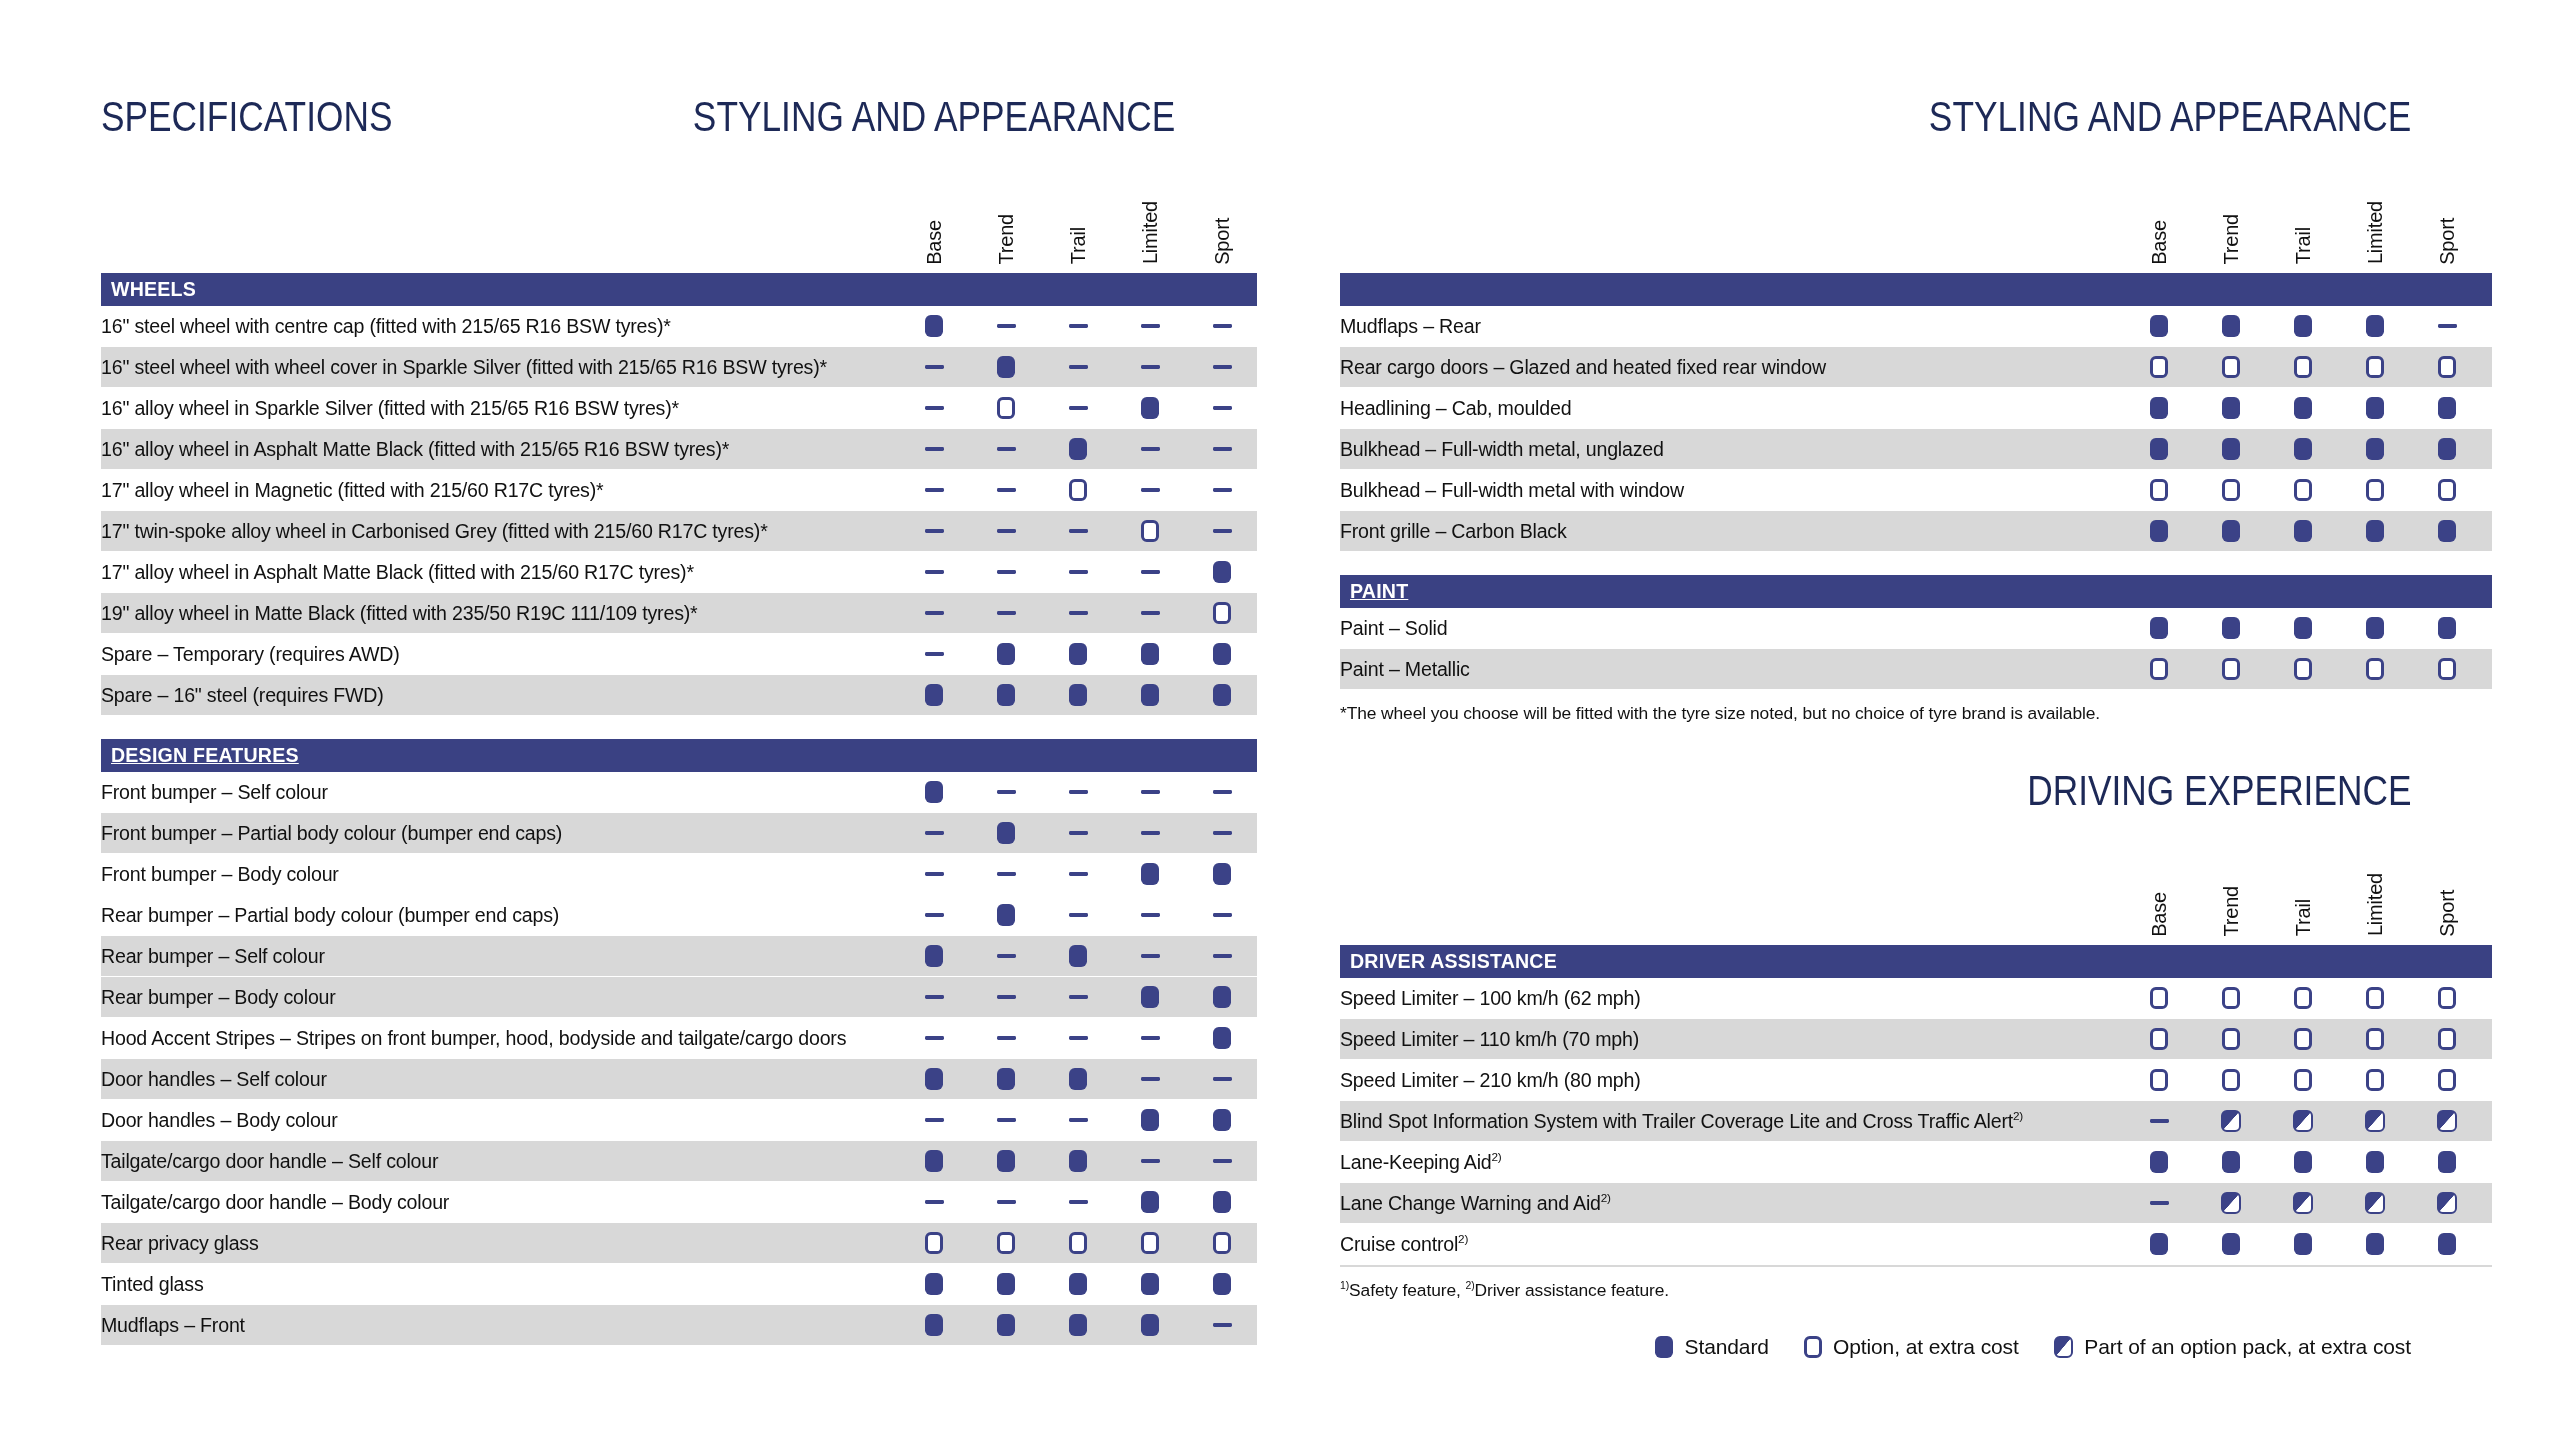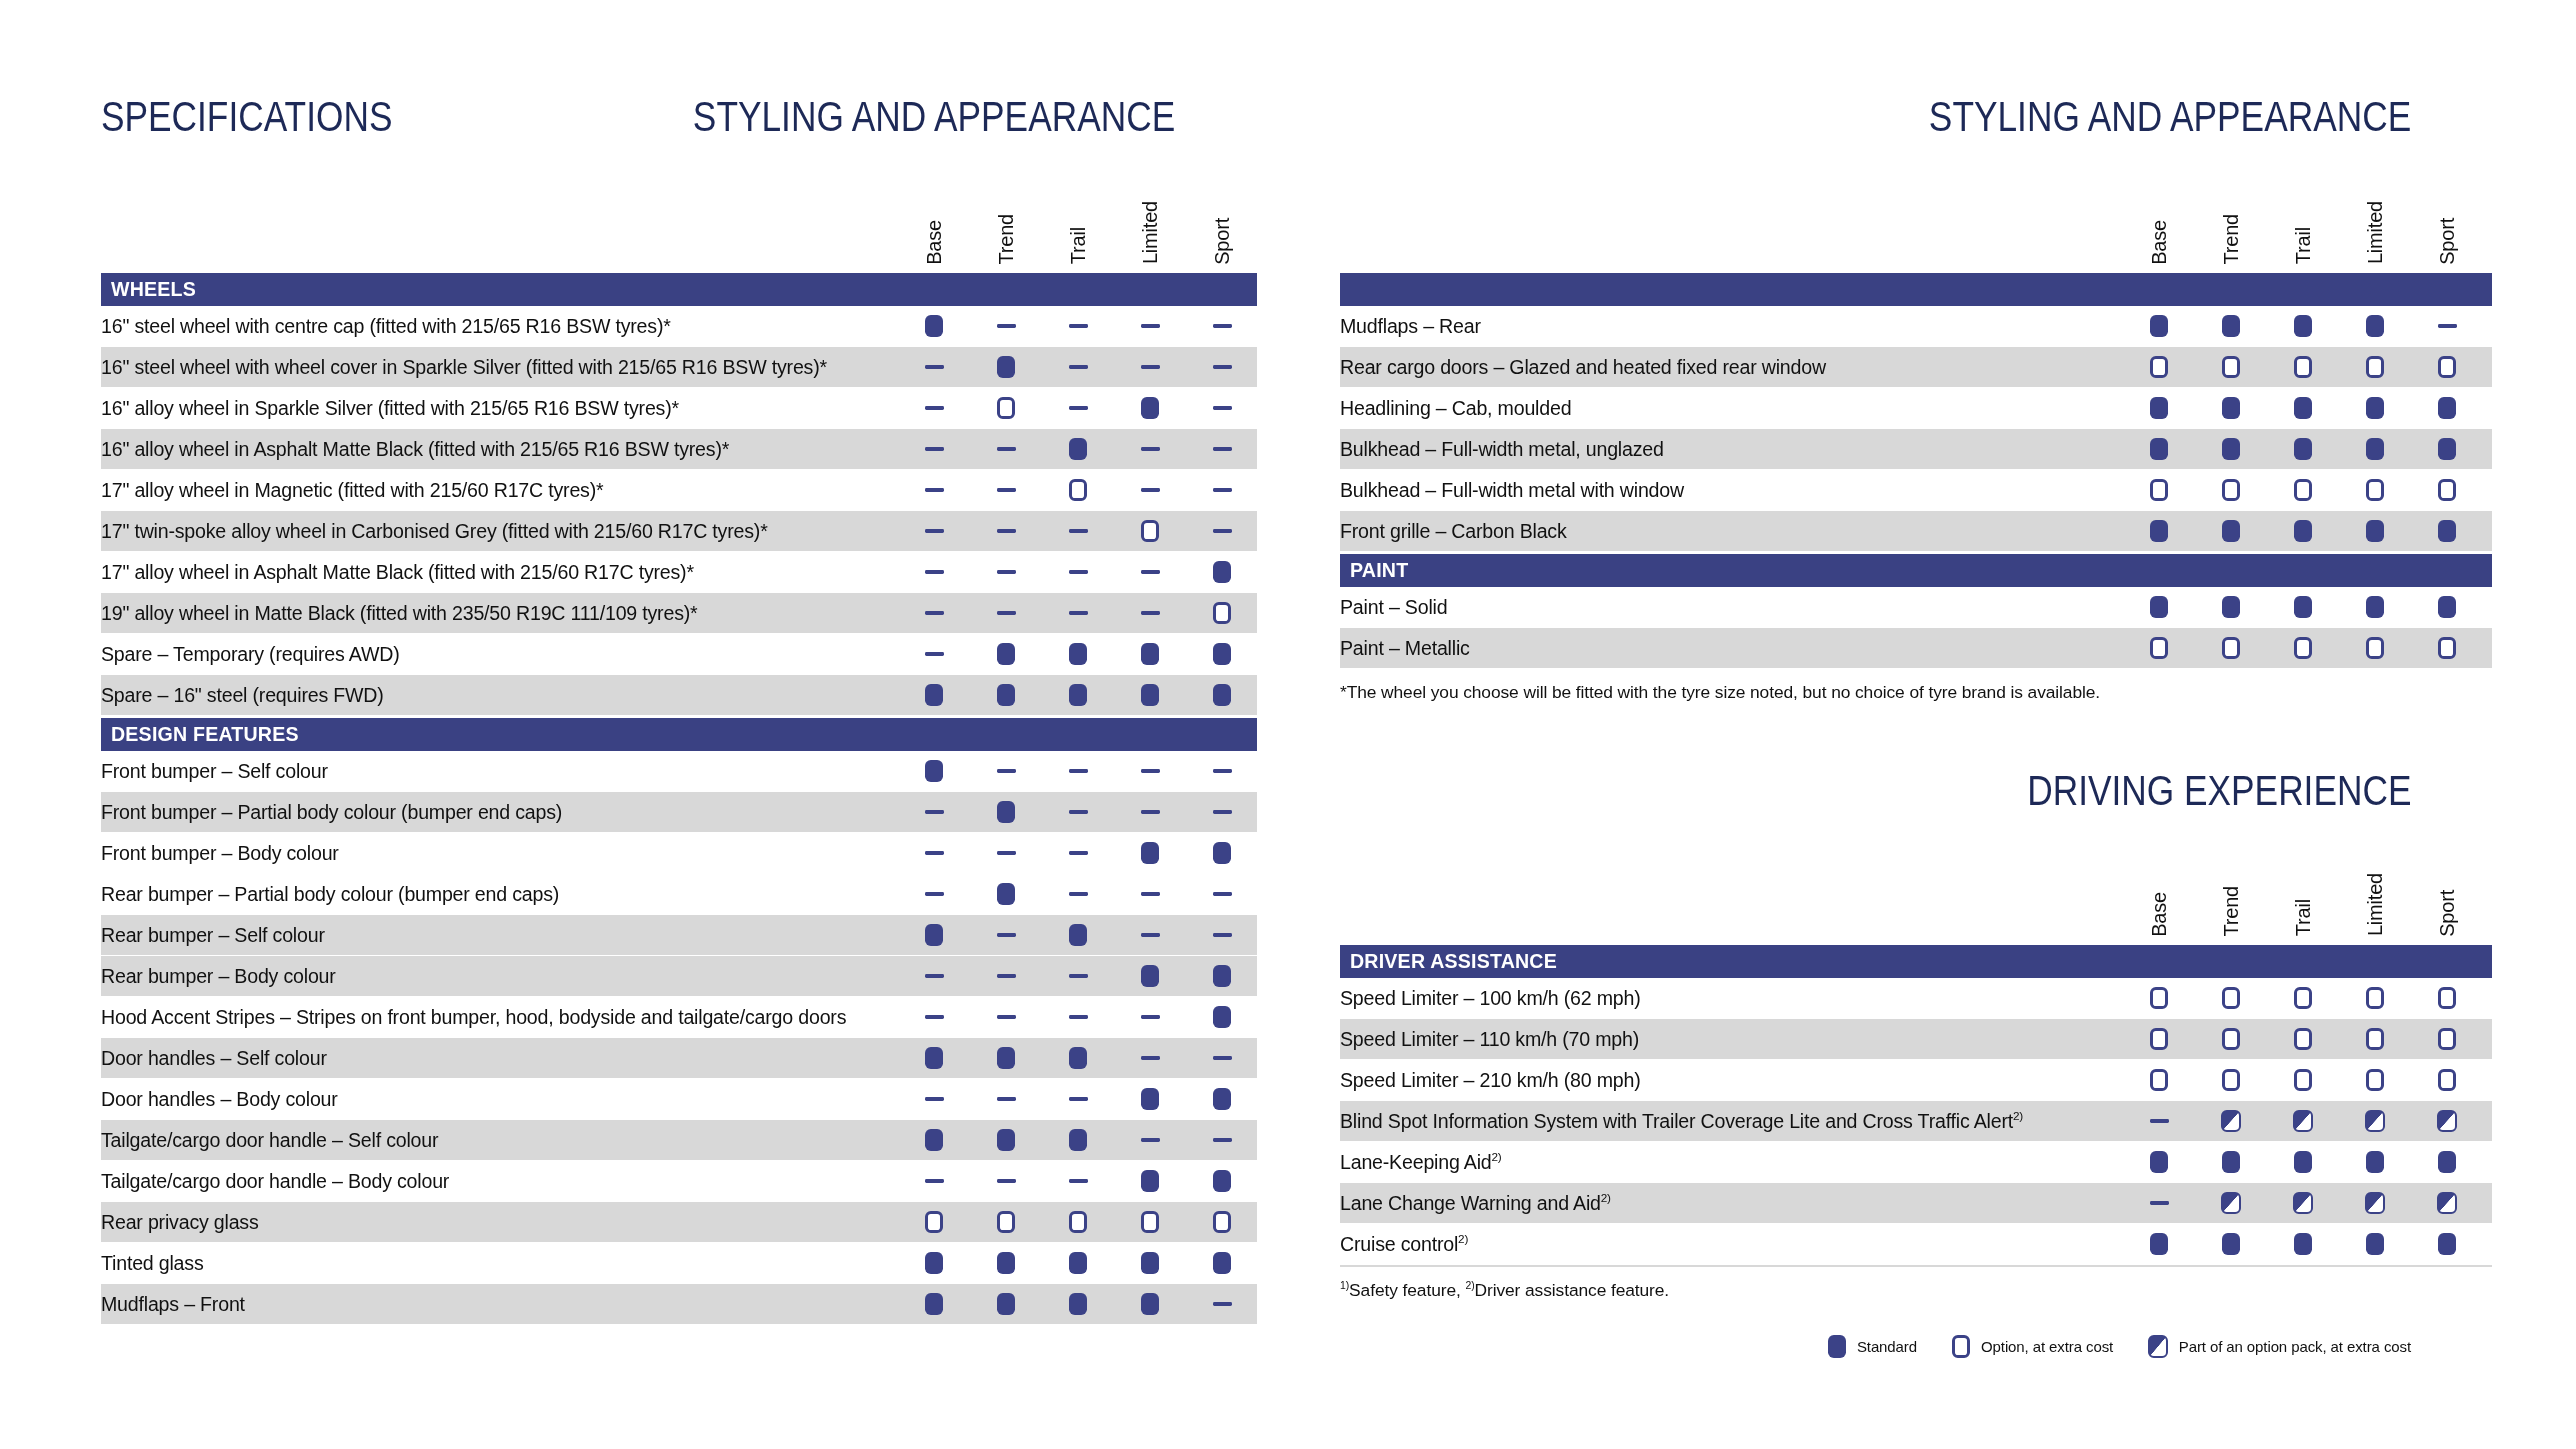--- a/index.html
+++ b/index.html
@@ -21,21 +21,21 @@
   #table-right{left:1340px;top:174px;width:1155px;}
   #table-driving{left:1340px;top:846px;width:1155px;}
 
   .cols-row{height:99px;display:flex;align-items:flex-end;box-sizing:border-box;padding-bottom:8.7px;}
   .cols-spacer{width:var(--labelw);flex-shrink:0;}
   .col-cell{width:72px;display:flex;justify-content:center;flex-shrink:0;}
   .col-label{
     writing-mode:vertical-rl;transform:rotate(180deg);
     font-size:20px;color:#111;letter-spacing:-0.2px;
   }
-  .section + .section .section-bar{margin-top:2px;}
+  .section + .section .section-bar{margin-top:23px;text-decoration:underline;}
   .section-bar{
     height:33px;background:#3a4183;color:#ffffff;display:flex;align-items:center;
     font-weight:700;font-size:19.6px;letter-spacing:0.2px;padding-left:10px;box-sizing:border-box;
   }
   .row{height:41px;display:flex;align-items:center;box-sizing:border-box;border-bottom:1.4px solid #ffffff;}
   .row.odd{background:#d8d8d8;}
   .row-label{
     width:var(--labelw);flex-shrink:0;font-size:19.6px;letter-spacing:-0.2px;
     white-space:nowrap;overflow:hidden;
   }
@@ -46,21 +46,21 @@
   .ic-pack{
     width:19.6px;height:22.5px;border:2.9px solid #3b4287;border-radius:5.8px;
     background:linear-gradient(to bottom right,#3b4287 0 49%,#ffffff 51% 100%);
   }
   .ic-dash{width:19px;height:4.3px;background:#3b4287;border-radius:1.4px;}
   .bottom-rule{height:2.2px;background:#d8d8d8;}
   .footnote{font-size:17.4px;margin-top:13px;color:#111;letter-spacing:-0.1px;}
   sup{font-size:60%;vertical-align:super;line-height:0;}
 
   #legend{position:absolute;right:81px;top:1335px;display:flex;align-items:center;gap:35px;}
-  .legend-item{display:flex;align-items:center;gap:11px;font-size:15px;letter-spacing:-0.1px;}
+  .legend-item{display:flex;align-items:center;gap:11px;font-size:21px;letter-spacing:-0.1px;}
 </style>
 </head>
 <body>
 
 <div id="canvas">
 
   <div class="page-title" id="title-specs">SPECIFICATIONS</div>
   <div class="page-title" id="title-styling-left">STYLING AND APPEARANCE</div>
   <div class="page-title" id="title-styling-right">STYLING AND APPEARANCE</div>
   <div class="page-title" id="title-driving">DRIVING EXPERIENCE</div>

